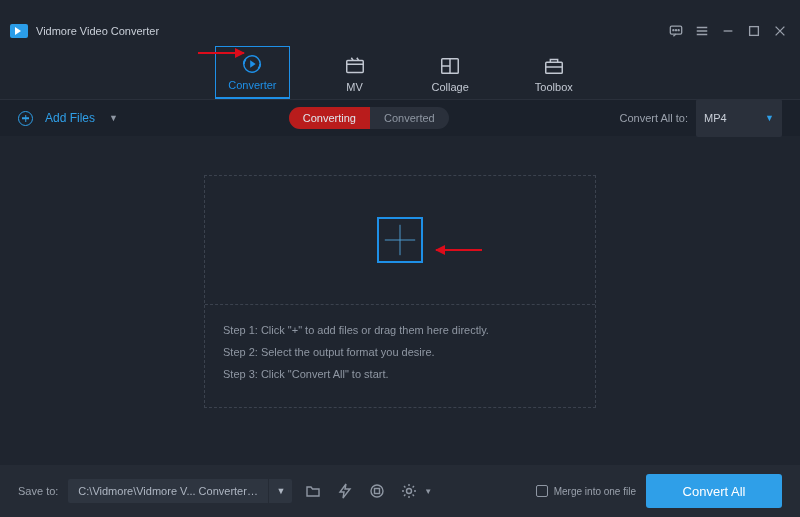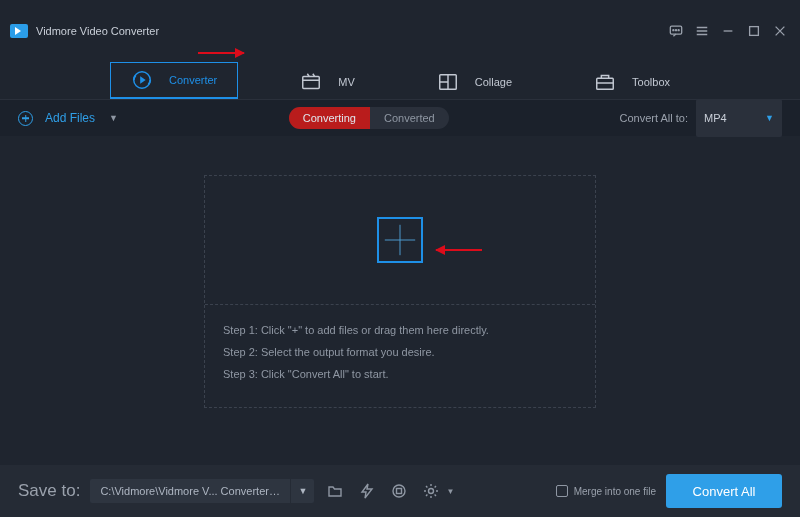--- a/index.html
+++ b/index.html
@@ -7,21 +7,21 @@
 
 .titlebar { height: 26px; display: flex; align-items: center; padding: 0 10px; background: #1f252f; margin-top: 18px; }
 .logo-icon { width: 18px; height: 14px; background: #2b9de8; border-radius: 2px; position: relative; margin-right: 8px; }
 .logo-icon::after { content: ""; position: absolute; left: 5px; top: 3px; border-left: 6px solid #fff; border-top: 4px solid transparent; border-bottom: 4px solid transparent; }
 .app-title { font-size: 11px; color: #c9cfd8; }
 .titlebar-spacer { flex: 1; }
 .title-btn { width: 20px; height: 20px; display: flex; align-items: center; justify-content: center; color: #9aa1ac; margin-left: 6px; cursor: pointer; }
 .title-btn svg { width: 14px; height: 14px; stroke: #9aa1ac; fill: none; stroke-width: 1.5; }
 
 .nav { height: 56px; display: flex; align-items: flex-end; justify-content: center; gap: 42px; background: #1f252f; border-bottom: 1px solid #2a303b; }
-.nav-item { display: flex; flex-direction: row; align-items: center; gap: 16px; padding: 6px 20px 6px; cursor: pointer; position: relative; }
+.nav-item { display: flex; flex-direction: column; align-items: center; gap: 4px; padding: 6px 12px 6px; cursor: pointer; position: relative; }
 .nav-item.active { border: 1px solid #1e90e8; border-bottom: 2px solid #1e90e8; }
 .nav-item.active .nav-icon svg { stroke: #1e90e8; }
 .nav-item.active .nav-label { color: #1e90e8; }
 .nav-icon { width: 22px; height: 22px; display: flex; align-items: center; justify-content: center; }
 .nav-icon svg { stroke: #c2c8d2; fill: none; stroke-width: 1.6; }
 .nav-label { font-size: 11px; color: #c2c8d2; }
 
 .toolbar { height: 36px; display: flex; align-items: center; padding: 0 18px; background: #1b212b; }
 .add-files { display: flex; align-items: center; gap: 12px; color: #2f9fe8; font-size: 12px; cursor: pointer; }
 .add-files .plus-circle { width: 15px; height: 15px; border: 1.5px solid #2f9fe8; border-radius: 50%; position: relative; }
@@ -40,30 +40,30 @@
 .main { position: absolute; top: 118px; bottom: 52px; left: 0; right: 0; display: flex; align-items: center; justify-content: center; }
 .dropzone { width: 392px; border: 1px dashed #3b424e; display: flex; flex-direction: column; }
 .drop-upper { height: 128px; display: flex; align-items: center; justify-content: center; }
 .add-box { width: 46px; height: 46px; border: 2px solid #1e90e8; display: flex; align-items: center; justify-content: center; cursor: pointer; }
 .add-box svg { stroke: #4e9ed4; stroke-width: 1; }
 .drop-divider { border-top: 1px dashed #3b424e; }
 .steps { padding: 14px 18px 22px; }
 .step-line { font-size: 11px; color: #8f97a3; line-height: 2; }
 
 .bottombar { position: absolute; bottom: 0; left: 0; right: 0; height: 52px; background: #252b35; display: flex; align-items: center; padding: 0 18px; gap: 10px; }
-.save-label { font-size: 17px; color: #9aa1ac; }
+.save-label { font-size: 11px; color: #9aa1ac; }
 .path-box { height: 24px; background: #2e3540; border-radius: 2px; display: flex; align-items: center; overflow: hidden; }
 .path-text { font-size: 11px; color: #aeb6c2; padding: 0 10px; width: 200px; white-space: nowrap; overflow: hidden; text-overflow: ellipsis; }
 .path-caret { width: 24px; height: 24px; display: flex; align-items: center; justify-content: center; border-left: 1px solid #252b35; color: #aeb6c2; font-size: 9px; cursor: pointer; }
 .bottom-icon { width: 22px; height: 22px; display: flex; align-items: center; justify-content: center; cursor: pointer; }
 .bottom-icon svg { stroke: #8f97a3; fill: none; stroke-width: 1.4; width: 16px; height: 16px; }
 .bottom-spacer { flex: 1; }
 .merge { display: flex; align-items: center; gap: 6px; font-size: 10px; color: #9aa1ac; cursor: pointer; }
 .merge-box { width: 12px; height: 12px; border: 1px solid #8f97a3; border-radius: 2px; }
-.convert-btn { width: 116px; height: 34px; background: #2f9fe8; color: #fff; font-size: 13px; border-radius: 3px; display: flex; align-items: center; justify-content: center; cursor: pointer; }
+.convert-btn { width: 136px; height: 34px; background: #2f9fe8; color: #fff; font-size: 13px; border-radius: 3px; display: flex; align-items: center; justify-content: center; cursor: pointer; }
 
 .arrow { position: absolute; height: 2px; background: #dc0c1b; }
 .arrow::after { content: ""; position: absolute; right: -1px; top: -4px; border-left: 10px solid #dc0c1b; border-top: 5px solid transparent; border-bottom: 5px solid transparent; }
 .arrow.left::after { right: auto; left: -1px; border-left: none; border-right: 10px solid #dc0c1b; }
 .arrow1 { top: 52px; left: 198px; width: 46px; }
 .arrow2 { top: 249px; left: 436px; width: 46px; }
 </style>
 </head>
 <body>
 

